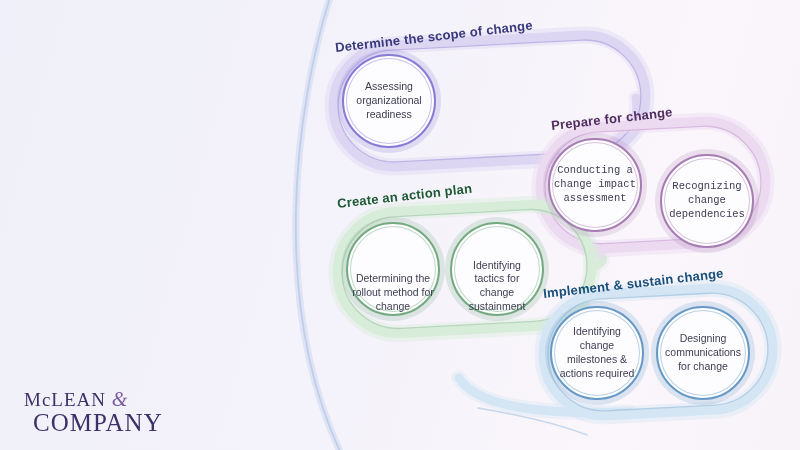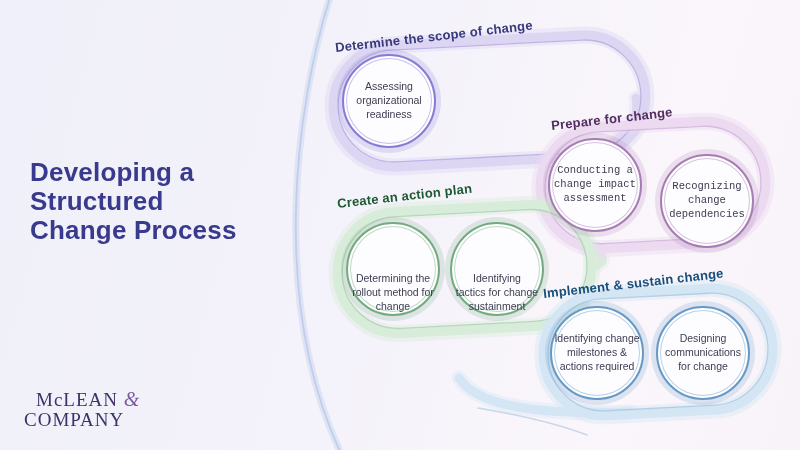--- a/index.html
+++ b/index.html
@@ -9,39 +9,39 @@
     font-family:"Liberation Sans",sans-serif;
   }
   svg{position:absolute;left:0;top:0;}
   .page-title{
     position:absolute;left:30px;top:158px;margin:0;
     font-size:26px;font-weight:bold;line-height:1.12;color:#393a8d;
     white-space:pre-line;letter-spacing:0.2px;
   }
   .logo{position:absolute;left:24px;top:389px;color:#3e3169;
     font-family:"Liberation Serif",serif;line-height:1.0;}
-  .logo-top{font-size:19px;letter-spacing:1px;margin-left:12px;}
+  .logo-top{font-size:19px;letter-spacing:1px;}
   .logo-top .amp{color:#7b59a1;font-style:italic;font-size:20px;letter-spacing:0;}
-  .logo-bottom{font-size:19px;letter-spacing:1px;margin-top:1px;}
+  .logo-bottom{font-size:25px;letter-spacing:1px;margin-left:9px;margin-top:1px;}
   .track-label{
     position:absolute;font-size:13px;font-weight:bold;white-space:nowrap;
     transform:rotate(-6.5deg);transform-origin:0 100%;letter-spacing:0.2px;
   }
   .lbl-0{left:336px;top:40px;color:#383a7d;}
   .lbl-1{left:552px;top:118px;color:#532d60;}
   .lbl-2{left:338px;top:196px;color:#1e5a33;}
   .lbl-3{left:544px;top:286px;color:#174f7c;}
   .bubble{
     position:absolute;width:94px;height:94px;border-radius:50%;
     background:#fdfdff;display:flex;align-items:center;justify-content:center;
     text-align:center;box-sizing:border-box;
   }
   .bubble-text{
     font-size:10.5px;line-height:1.32;color:#3d3d52;white-space:pre-line;
-    display:block;width:90px;
+    display:block;width:82px;
   }
   .b-0{border:2.5px solid #877bd6;
        box-shadow:0 0 0 5px rgba(135,123,214,.20), inset 0 0 0 2px #fff, inset 0 0 0 3px rgba(135,123,214,.45);}
   .b-1{border:2.5px solid #a77bb4;
        box-shadow:0 0 0 5px rgba(167,123,180,.18), inset 0 0 0 2px #fff, inset 0 0 0 3px rgba(167,123,180,.45);font-family:Liberation Mono, monospace;}
   .b-2{border:2.5px solid #74aa80;
        box-shadow:0 0 0 5px rgba(116,170,128,.20), inset 0 0 0 2px #fff, inset 0 0 0 3px rgba(116,170,128,.45);align-items:flex-end;}
   .b-3{border:2.5px solid #6699c6;
        box-shadow:0 0 0 5px rgba(102,153,198,.20), inset 0 0 0 2px #fff, inset 0 0 0 3px rgba(102,153,198,.45);}
 </style>
@@ -102,23 +102,20 @@
       <rect x="342" y="213" width="245" height="112" rx="56" stroke="#abd2b2" stroke-width="1.3" opacity="0.85"></rect>
     </g>
 
     <g transform="rotate(-3 658 352)" fill="none">
       <rect x="543" y="291" width="230" height="122" rx="61" stroke="#d4e5f4" stroke-width="17" opacity="0.42"></rect>
       <rect x="543" y="291" width="230" height="122" rx="61" stroke="#d4e5f4" stroke-width="9"></rect>
       <rect x="548" y="296" width="220" height="112" rx="56" stroke="#a8c9e3" stroke-width="1.3" opacity="0.85"></rect>
     </g>
   </svg>
 
-  <h1 class="page-title">Developing a
-Structured
-Change Process</h1>
 
   <div class="logo">
     <div class="logo-top"><span>McLEAN</span> <span class="amp">&amp;</span></div>
     <div class="logo-bottom">COMPANY</div>
   </div>
 
   <div class="track-label lbl-0">Determine the scope of change</div>
   <div class="track-label lbl-1">Prepare for change</div>
   <div class="track-label lbl-2">Create an action plan</div>
   <div class="track-label lbl-3">Implement &amp; sustain change</div>

